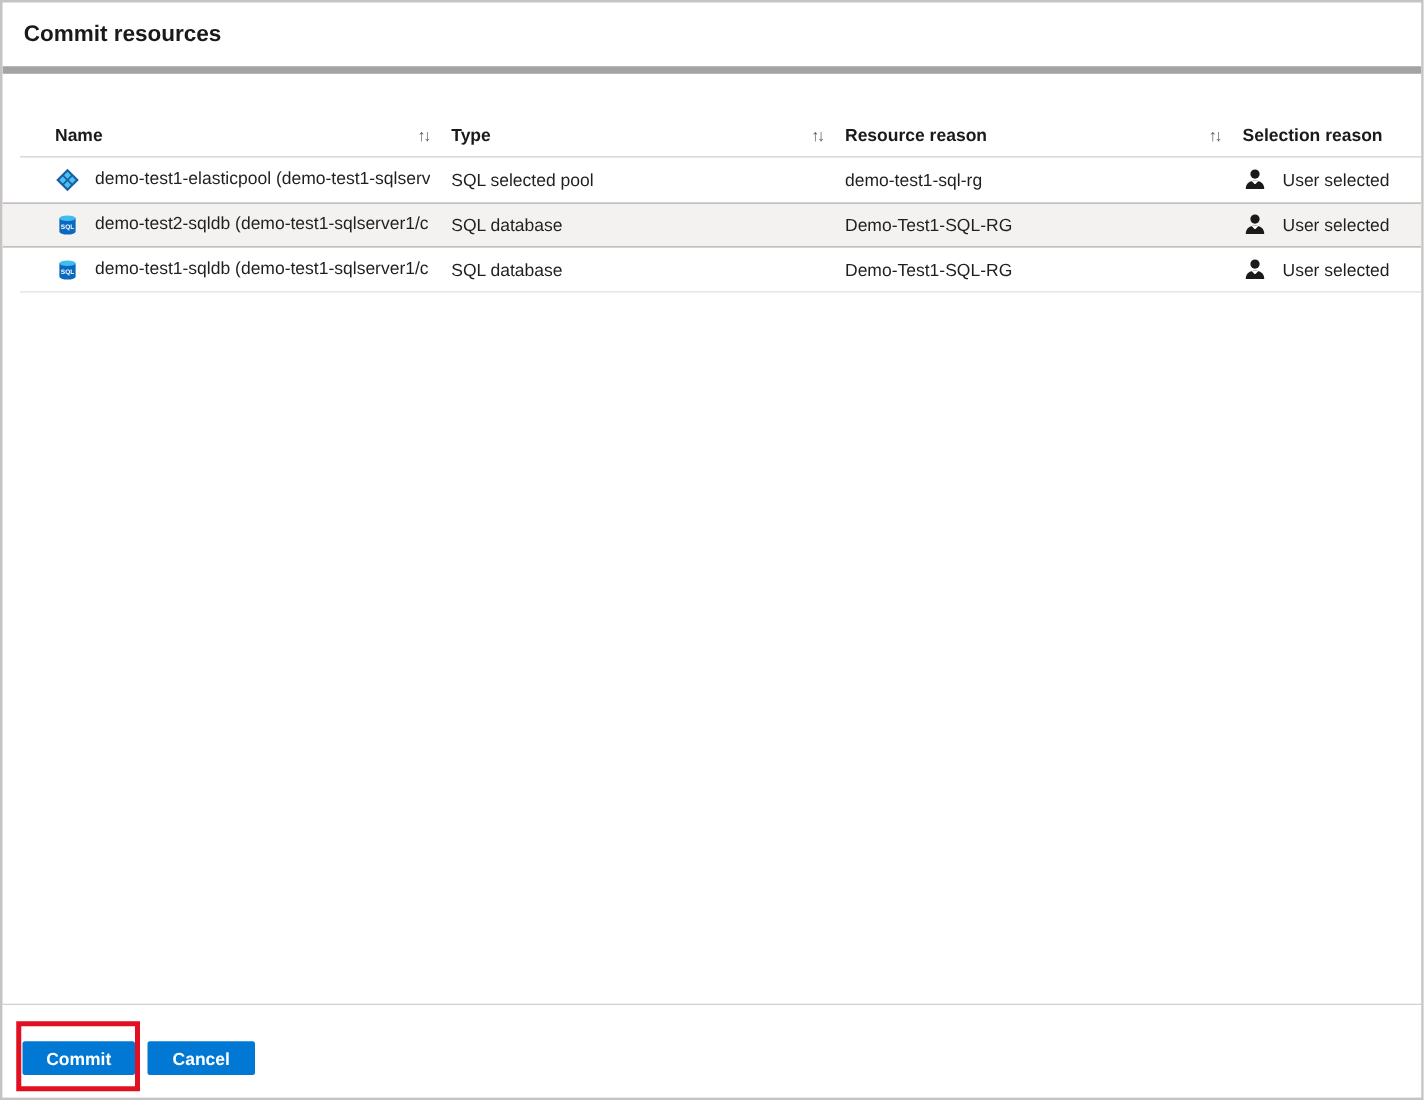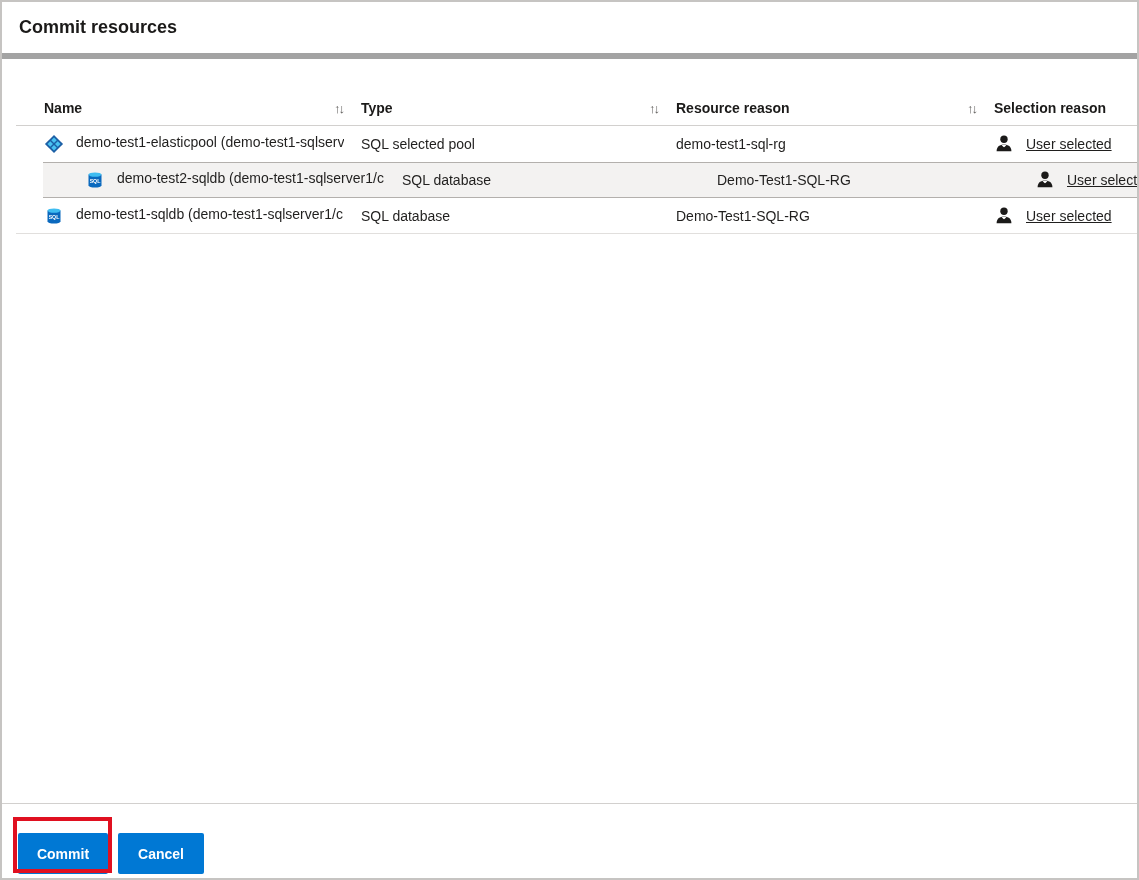--- a/index.html
+++ b/index.html
@@ -15,29 +15,29 @@
   
   .grid-head,.row{display:grid;grid-template-columns:317px 315px 318px 1fr;padding-left:42px;align-items:center;}
   .grid-head{margin-top:31px;height:36px;position:relative;font-size:14px;font-weight:bold;color:#1b1a19;}
   .grid-head::after{content:"";position:absolute;left:14px;right:0;bottom:0;height:1px;background:#d2d0ce;}
   .hcell{display:flex;align-items:center;justify-content:space-between;padding-right:18px;}
   .sort{color:#605e5c;font-size:13px;font-weight:normal;letter-spacing:-2px;}
 
   .row{height:36px;font-size:14px;position:relative;box-sizing:border-box;}
   .row .cell{white-space:nowrap;overflow:hidden;padding-right:8px;}
   .row-sep::after{content:"";position:absolute;left:14px;right:0;bottom:0;height:1px;background:#e1dfdd;}
-  .row.selected{background:#f3f2f1;border-top:1px solid #b3b0ad;border-bottom:1px solid #b3b0ad;margin-left:41px;}
+  .row.selected{background:#f3f2f1;border-top:1px solid #b3b0ad;border-bottom:1px solid #b3b0ad;}
   .name-cell{display:flex;align-items:flex-start;gap:12px;}
-  .sel-cell{display:flex;align-items:center;gap:12px;overflow:hidden;text-decoration:underline;}
+  .sel-cell{display:flex;align-items:center;gap:12px;overflow:hidden;}
   .res-icon,.person-icon{width:20px;height:20px;flex:0 0 20px;display:inline-flex;}
   .name-text{white-space:nowrap;overflow:hidden;}
 
   
   .footer{position:absolute;left:0;right:0;bottom:0;height:74px;border-top:1px solid #d2d0ce;background:#fff;}
-  .btn{position:absolute;top:29px;height:41px;display:flex;align-items:center;justify-content:center;
+  .btn{position:absolute;top:29px;height:27px;display:flex;align-items:center;justify-content:center;
        border:none;border-radius:2px;background:#0078d4;color:#fff;font-family:inherit;
        font-size:14px;font-weight:bold;cursor:pointer;padding:0;}
   .btn-commit{left:16px;width:90px;}
   .btn-cancel{left:116px;width:86px;}
   .annotation-box{position:absolute;left:11px;top:13px;width:99px;height:56px;box-sizing:border-box;
        border:4px solid #e01020;pointer-events:none;}
 </style>
 </head>
 <body>
 

